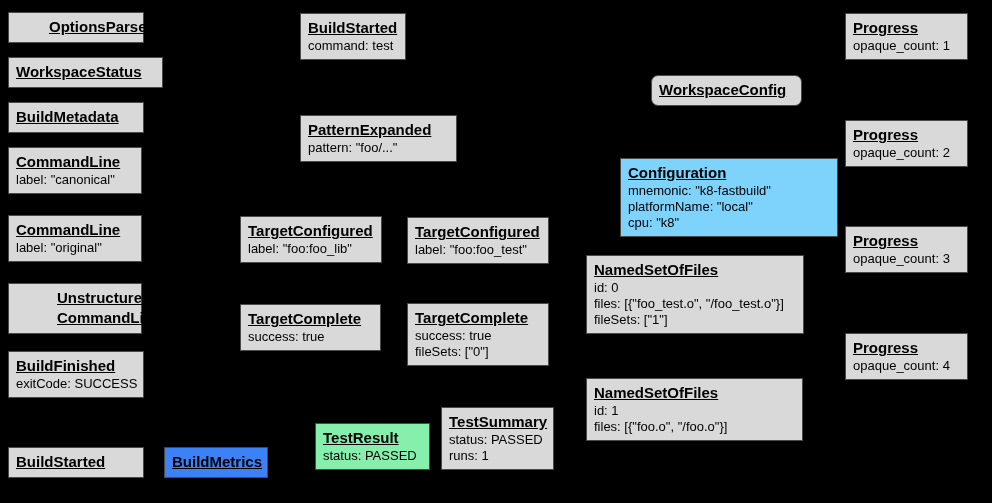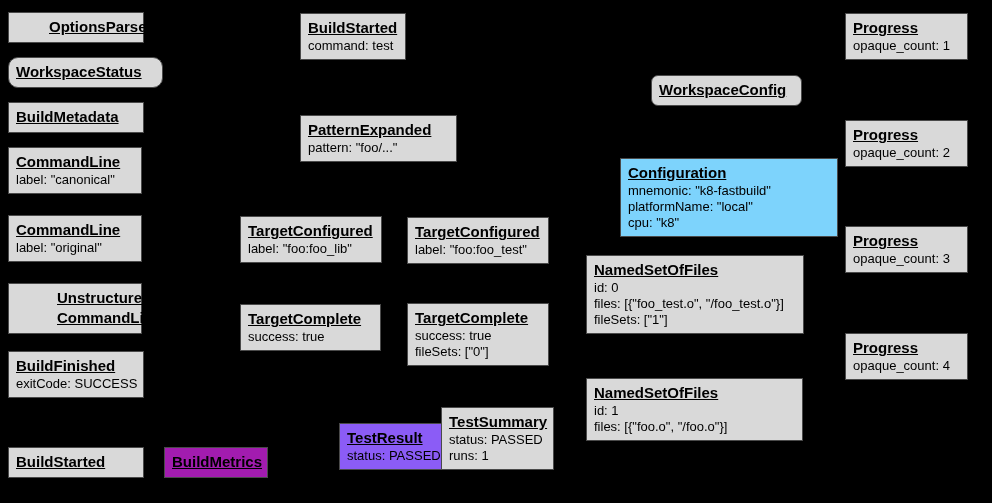--- a/index.html
+++ b/index.html
@@ -38,21 +38,21 @@
     color: #000000;
   }
 </style>
 </head>
 <body>
 
 <div id="canvas" style="background: rgb(0, 0, 0);">
     <div class="node" style="left: 8px; top: 12px; width: 136px; background: rgb(217, 217, 217); border-color: rgb(74, 74, 74); padding-left: 40px;">
       <div class="node-title">OptionsParsed</div>
     </div>
-    <div class="node" style="left: 8px; top: 57px; width: 155px; background: rgb(217, 217, 217); border-color: rgb(74, 74, 74); border-radius: 10px;">
+    <div class="node" style="left: 8px; top: 57px; width: 155px; background: rgb(217, 217, 217); border-color: rgb(74, 74, 74);">
       <div class="node-title">WorkspaceStatus</div>
     </div>
     <div class="node" style="left: 8px; top: 102px; width: 136px; background: rgb(217, 217, 217); border-color: rgb(74, 74, 74);">
       <div class="node-title">BuildMetadata</div>
     </div>
     <div class="node" style="left: 8px; top: 147px; width: 134px; background: rgb(217, 217, 217); border-color: rgb(74, 74, 74);">
       <div class="node-title">CommandLine</div>
       <div class="node-detail">label: "canonical"</div>
     </div>
     <div class="node" style="left: 8px; top: 215px; width: 134px; background: rgb(217, 217, 217); border-color: rgb(74, 74, 74);">
@@ -63,21 +63,21 @@
       <div class="node-title">Unstructured
 CommandLine</div>
     </div>
     <div class="node" style="left: 8px; top: 351px; width: 136px; background: rgb(217, 217, 217); border-color: rgb(74, 74, 74);">
       <div class="node-title">BuildFinished</div>
       <div class="node-detail">exitCode: SUCCESS</div>
     </div>
     <div class="node" style="left: 8px; top: 447px; width: 136px; background: rgb(217, 217, 217); border-color: rgb(74, 74, 74);">
       <div class="node-title">BuildStarted</div>
     </div>
-    <div class="node" style="left: 164px; top: 447px; width: 104px; background: #a21caf; border-color: rgb(74, 74, 74);">
+    <div class="node" style="left: 164px; top: 447px; width: 104px; background: #3b82f6; border-color: rgb(74, 74, 74);">
       <div class="node-title">BuildMetrics</div>
     </div>
     <div class="node" style="left: 300px; top: 13px; width: 106px; background: rgb(217, 217, 217); border-color: rgb(74, 74, 74);">
       <div class="node-title">BuildStarted</div>
       <div class="node-detail">command: test</div>
     </div>
     <div class="node" style="left: 300px; top: 115px; width: 157px; background: rgb(217, 217, 217); border-color: rgb(74, 74, 74);">
       <div class="node-title">PatternExpanded</div>
       <div class="node-detail">pattern: "foo/..."</div>
     </div>
@@ -91,21 +91,21 @@
     </div>
     <div class="node" style="left: 240px; top: 304px; width: 141px; background: rgb(217, 217, 217); border-color: rgb(74, 74, 74);">
       <div class="node-title">TargetComplete</div>
       <div class="node-detail">success: true</div>
     </div>
     <div class="node" style="left: 407px; top: 303px; width: 142px; background: rgb(217, 217, 217); border-color: rgb(74, 74, 74);">
       <div class="node-title">TargetComplete</div>
       <div class="node-detail">success: true</div>
       <div class="node-detail">fileSets: ["0"]</div>
     </div>
-    <div class="node" style="left: 315px; top: 423px; width: 115px; background: #8b5cf6; border-color: rgb(74, 74, 74); margin-left: 24px;">
+    <div class="node" style="left: 315px; top: 423px; width: 115px; background: #86efac; border-color: rgb(74, 74, 74);">
       <div class="node-title">TestResult</div>
       <div class="node-detail">status: PASSED</div>
     </div>
     <div class="node" style="left: 441px; top: 407px; width: 113px; background: rgb(217, 217, 217); border-color: rgb(74, 74, 74);">
       <div class="node-title">TestSummary</div>
       <div class="node-detail">status: PASSED</div>
       <div class="node-detail">runs: 1</div>
     </div>
     <div class="node" style="left: 651px; top: 75px; width: 151px; background: rgb(217, 217, 217); border-color: rgb(74, 74, 74); border-radius: 7px;">
       <div class="node-title">WorkspaceConfig</div>

